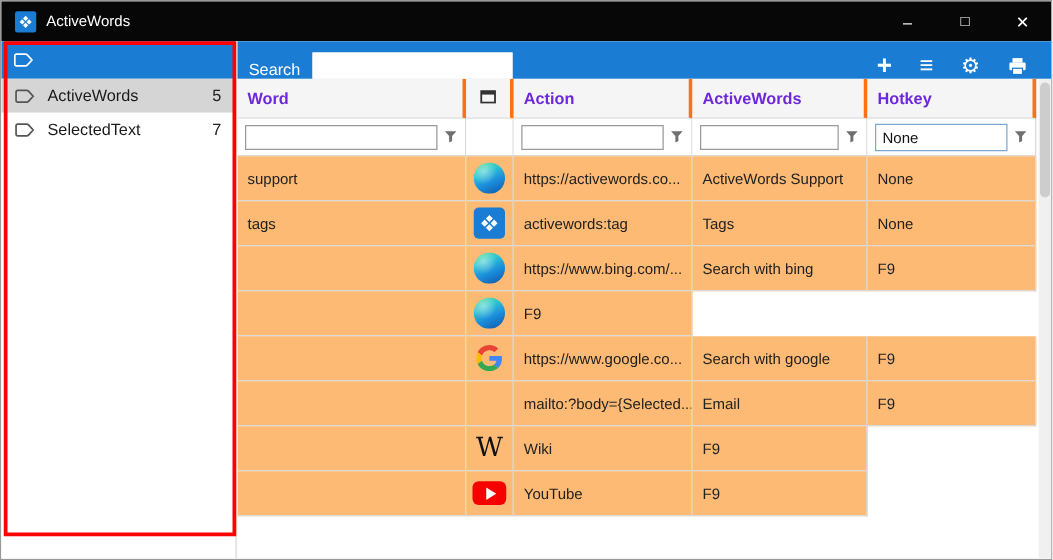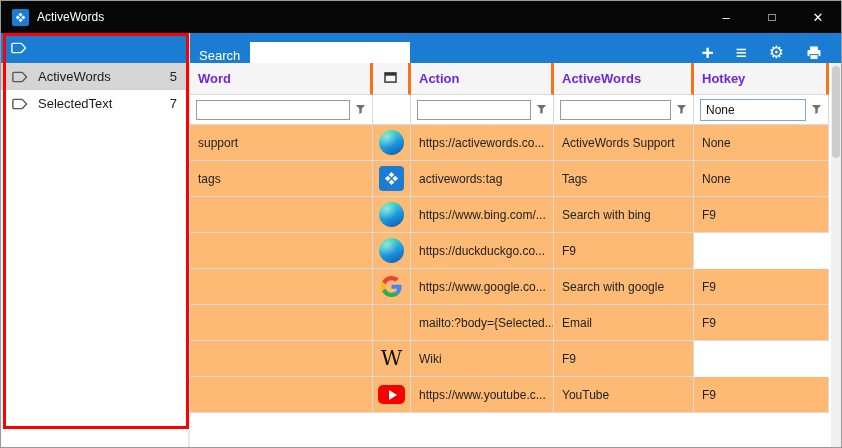--- a/index.html
+++ b/index.html
@@ -225,21 +225,20 @@
                 </div>
                 <div class="tcell">https://www.bing.com/...</div>
                 <div class="tcell">Search with bing</div>
                 <div class="tcell">F9</div>
               </div>
               <div class="grow trow">
                 <div class="tcell"></div>
                 <div class="tcell icon-cell">
                   <span class="ricon edge"></span>
                 </div>
-                <div class="tcell">https://duckduckgo.co...</div>
                 <div class="tcell">F9</div>
               </div>
               <div class="grow trow">
                 <div class="tcell"></div>
                 <div class="tcell icon-cell">
                   <span class="ricon">
                     <svg viewBox="0 0 48 48" width="21" height="21">
                       <path fill="#EA4335" d="M24 9.5c3.54 0 6.71 1.22 9.21 3.6l6.85-6.85C35.9 2.38 30.47 0 24 0 14.62 0 6.51 5.38 2.56 13.22l7.98 6.19C12.43 13.72 17.74 9.5 24 9.5z"></path>
                       <path fill="#4285F4" d="M46.98 24.55c0-1.57-.15-3.09-.38-4.55H24v9.02h12.94c-.58 2.96-2.26 5.48-4.78 7.18l7.73 6c4.51-4.18 7.09-10.36 7.09-17.65z"></path>
                       <path fill="#FBBC05" d="M10.53 28.59c-.48-1.45-.76-2.99-.76-4.59s.27-3.14.76-4.59l-7.98-6.19C.92 16.46 0 20.12 0 24c0 3.88.92 7.54 2.56 10.78l7.97-6.19z"></path>
@@ -266,21 +265,20 @@
                 <div class="tcell">Wiki</div>
                 <div class="tcell">F9</div>
               </div>
               <div class="grow trow">
                 <div class="tcell"></div>
                 <div class="tcell icon-cell">
                   <span class="ricon yt">
                     <span class="play"></span>
                   </span>
                 </div>
-                <div class="tcell">https://www.youtube.c...</div>
                 <div class="tcell">YouTube</div>
                 <div class="tcell">F9</div>
               </div>
             </div>
         </div>
 
         <div class="vscroll">
           <div class="vthumb"></div>
         </div>
       </div>

